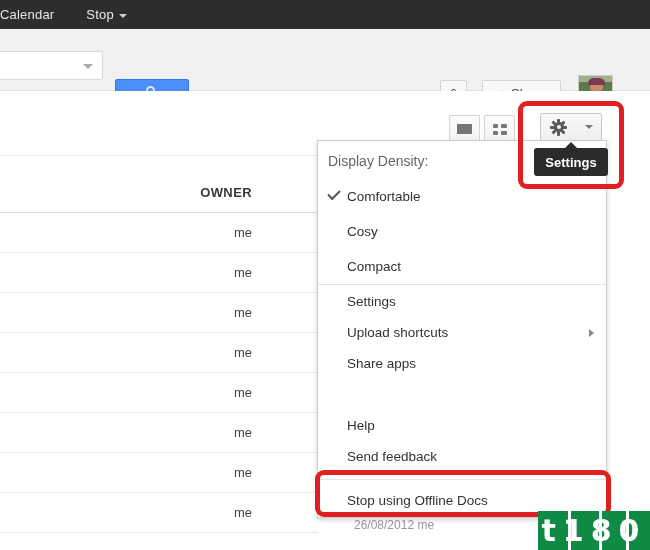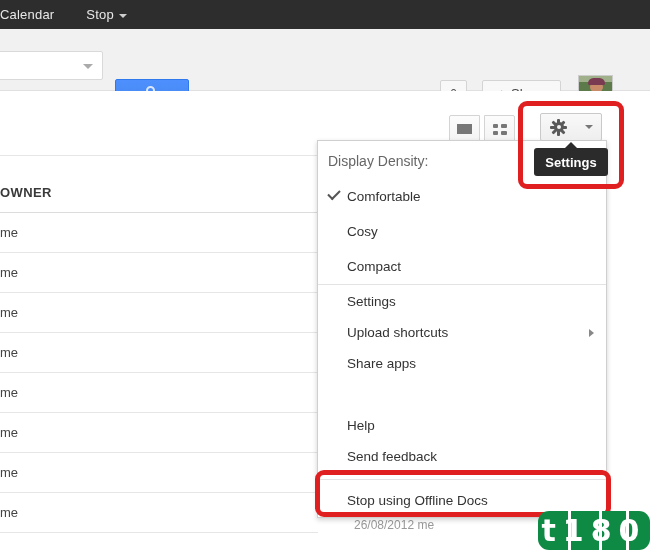--- a/index.html
+++ b/index.html
@@ -167,21 +167,21 @@
   .redbox.offline-hl { left:315px; top:470px; width:296px; height:47px; }
 
   
   .table { position:absolute; left:0; top:155px; width:650px; bottom:0; }
   .trow {
     position:absolute; left:0; width:318px; height:40px;
     border-bottom:1px solid #e6e6e6;
     display:flex; align-items:center;
   }
   .trow .owner {
-    position:absolute; left:0; width:252px; text-align:left;
+    position:absolute; left:0; width:252px; text-align:right;
     font-size:13px; color:#444;
   }
   .trow.header .owner { font-weight:bold; color:#3a3a3a; letter-spacing:.4px; font-size:13px;}
   .trow.header { border-bottom:1px solid #dcdcdc; }
   .row-sep-top { position:absolute; left:0; top:0; width:318px; height:1px; background:#e6e6e6;}
 
   .last-date {
     position:absolute; left:354px; top:518px; font-size:12px; color:#999;
   }
 
@@ -213,21 +213,21 @@
     border-left:5px solid #888;
   }
   .msep {
     position:absolute; left:0; width:288px; height:1px; background:#e3e3e3;
   }
 
   
   .watermark {
     position:absolute; left:538px; top:511px; width:112px; height:39px;
     background:#0e8a45; z-index:12;
-    display:flex; align-items:center; justify-content:center;border-radius:11px;
+    display:flex; align-items:center; justify-content:center;
   }
   .wm-text{
     color:#fff; font-size:30px; font-weight:bold; letter-spacing:7px;
     font-family:"DejaVu Sans", sans-serif; line-height:1;
   }
   .wm-bar{ position:absolute; top:0; width:3px; height:39px; background:#fff; }
 </style>
 </head>
 <body>
 

